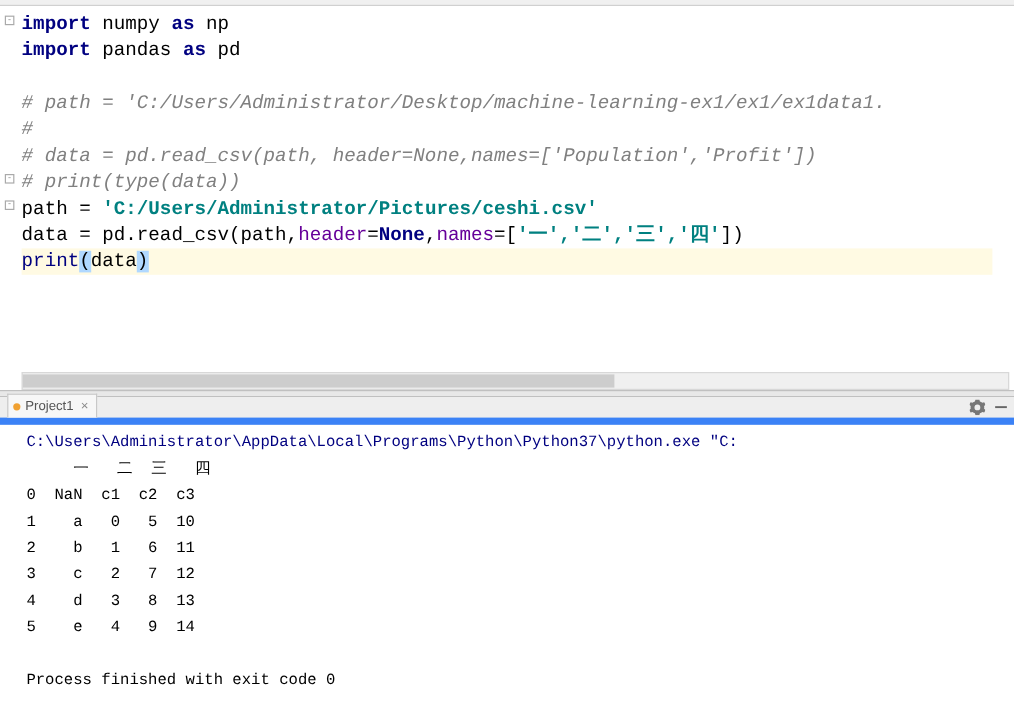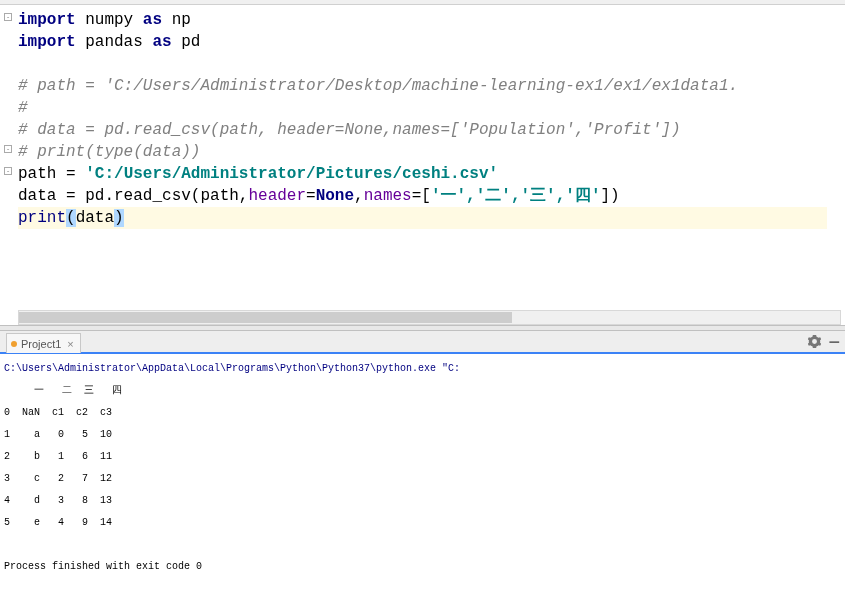--- a/index.html
+++ b/index.html
@@ -88,23 +88,23 @@
     }
     .divider {
       height: 6px;
       background: #e8e8e8;
       border-top: 1px solid #c0c0c0;
       border-bottom: 1px solid #c0c0c0;
     }
     .tab-bar {
       height: 23px;
       background: #eeeeee;
-      border-bottom: 2px solid #3b82f6;
-      display: flex;
-      align-items: center;
+      border-bottom: 6px solid #3b82f6;
+      display: flex;
+      align-items: flex-end;
       padding: 0 6px;
       position: relative;
     }
     .tab {
       display: flex;
       align-items: center;
       background: #f7f7f7;
       border: 1px solid #c8c8c8;
       border-bottom: none;
       padding: 1px 6px 1px 4px;
@@ -138,23 +138,23 @@
       height: 13px;
     }
     .dash-icon {
       font-size: 16px;
       color: #666;
       font-weight: bold;
     }
     .console-pane {
       flex: 1;
       background: #ffffff;
-      padding: 4px 0 0 4px;
+      padding: 4px 0 0 22px;
       font-family: "Consolas", "Courier New", monospace;
-      font-size: 10px;
+      font-size: 13px;
       line-height: 22px;
       white-space: pre;
       overflow: hidden;
     }
     .console-path { color: #000080; }
     .console-text { color: #000000; }
   </style>
 </head>
 <body>
 

